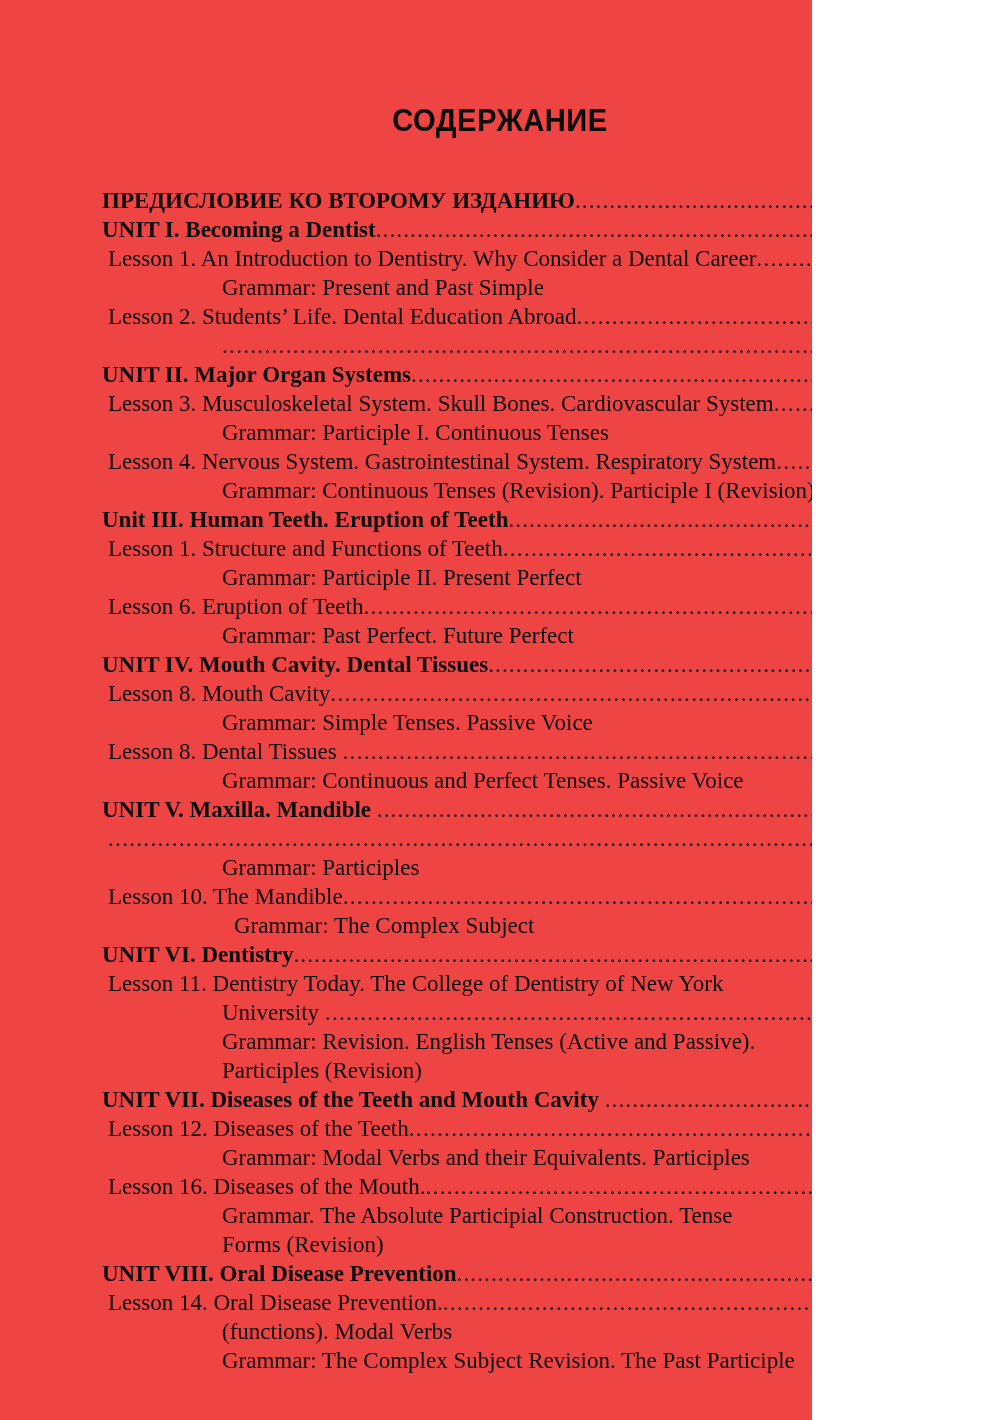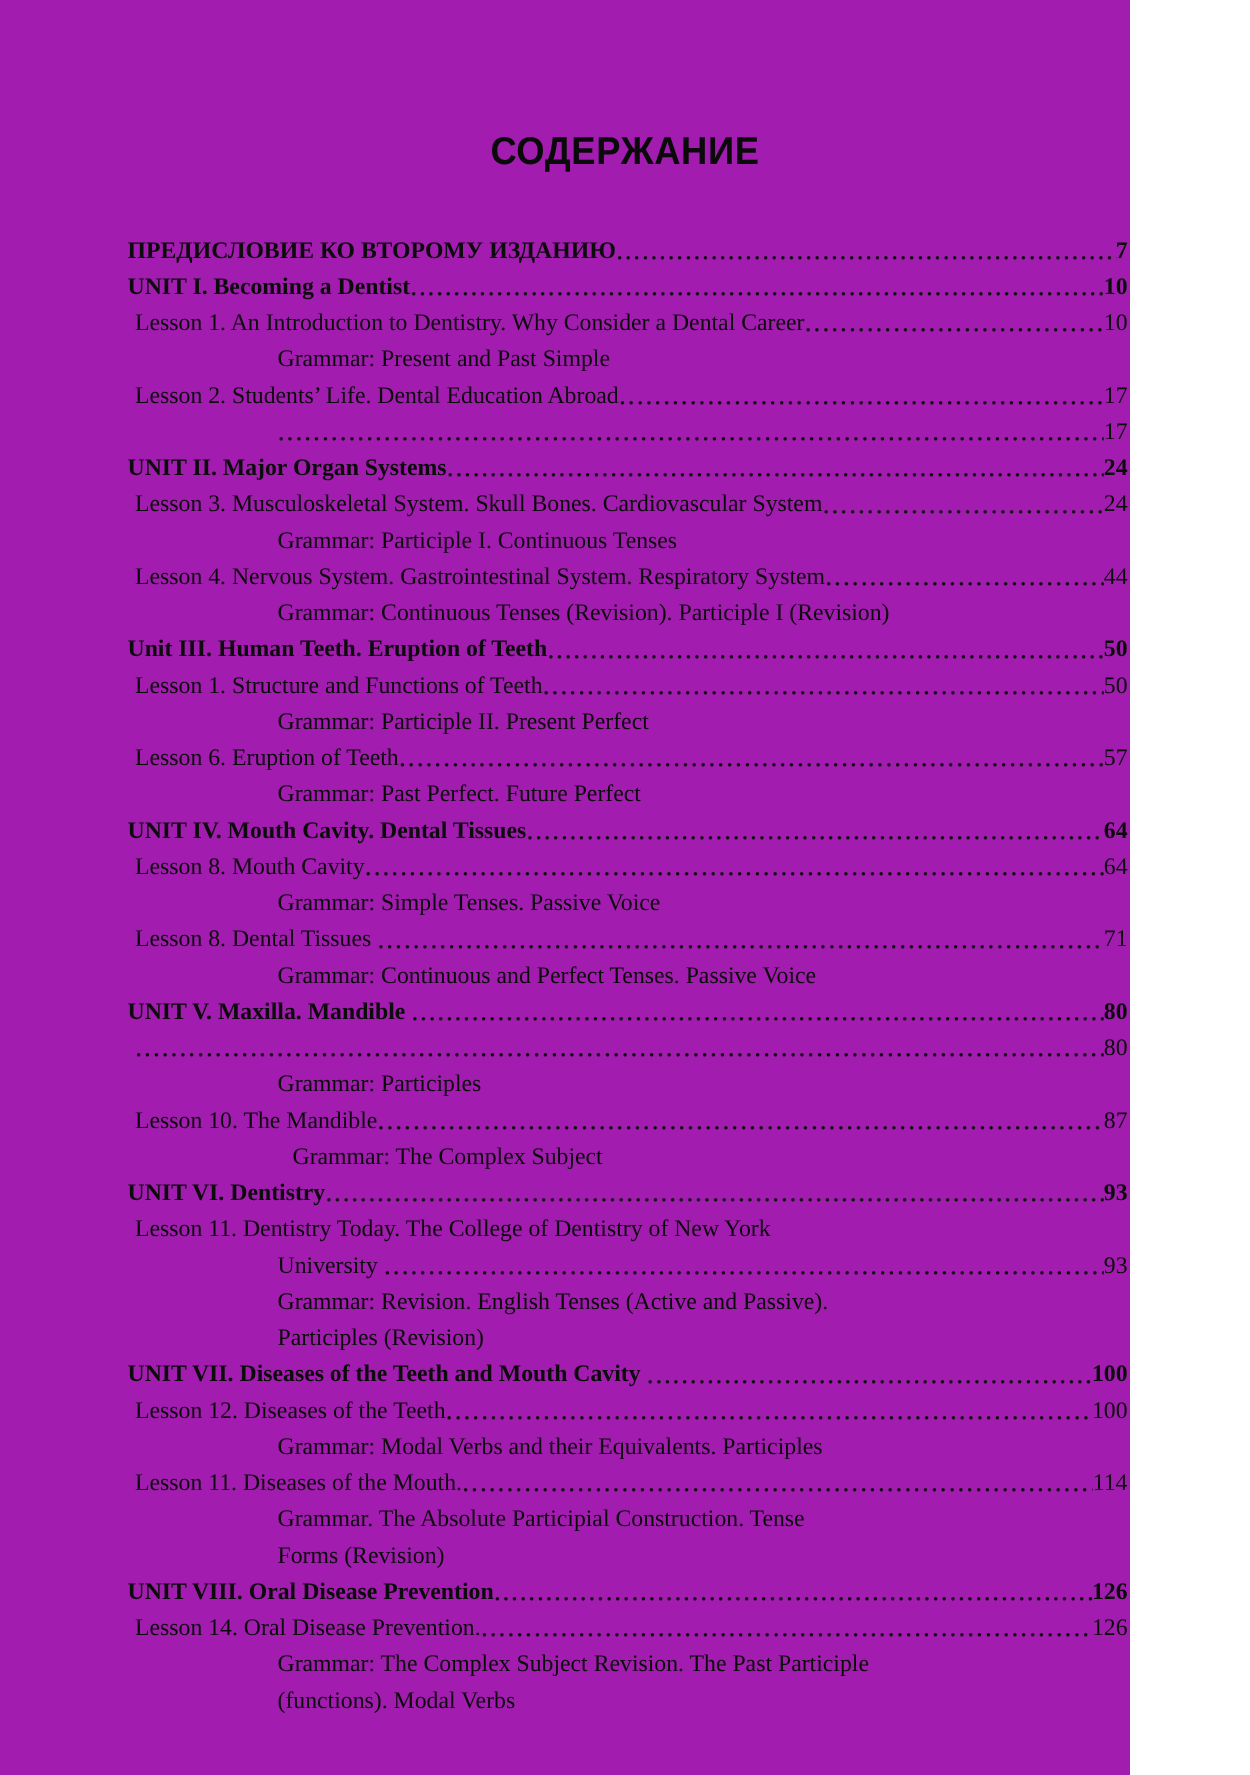--- a/index.html
+++ b/index.html
@@ -4,23 +4,23 @@
 <title>СОДЕРЖАНИЕ</title>
 <style>
   html, body {
     margin: 0;
     padding: 0;
     background: #ffffff;
   }
 
   .page {
     position: relative;
-    width: 904px;
+    width: 812px;
     height: 1420px;
-    background: #a21caf;
+    background: #ef4444;
     overflow: hidden;
     font-family: "Liberation Serif", "DejaVu Serif", serif;
     color: #0c0c0c;
     -webkit-font-smoothing: antialiased;
   }
 
   
   .toc-title {
     position: absolute;
     top: 103px;
@@ -42,21 +42,21 @@
     top: 186px;
     left: 102px;
     width: 800px;
   }
 
   .row {
     display: flex;
     align-items: flex-end;
     height: 29px;
     line-height: 29px;
-    font-size: 19px;
+    font-size: 23px;
     white-space: pre;
   }
 
   .row .label {
     flex: 0 0 auto;
     white-space: pre;
   }
 
   .row .leader {
     flex: 1 1 auto;
@@ -148,22 +148,22 @@
       <div class="row lvl-lesson"><span class="label">Lesson 10. The Mandible</span><span class="leader"></span><span class="pageno">87</span></div>
       <div class="row lvl-grammar-deep no-leader"><span class="label">Grammar: The Complex Subject</span></div>
       <div class="row lvl-unit"><span class="label">UNIT VI. Dentistry</span><span class="leader"></span><span class="pageno">93</span></div>
       <div class="row lvl-lesson no-leader"><span class="label">Lesson 11. Dentistry Today. The College of Dentistry of New York</span></div>
       <div class="row lvl-cont"><span class="label">University </span><span class="leader"></span><span class="pageno">93</span></div>
       <div class="row lvl-grammar no-leader"><span class="label">Grammar: Revision. English Tenses (Active and Passive).</span></div>
       <div class="row lvl-grammar no-leader"><span class="label">Participles (Revision)</span></div>
       <div class="row lvl-unit"><span class="label">UNIT VII. Diseases of the Teeth and Mouth Cavity </span><span class="leader"></span><span class="pageno">100</span></div>
       <div class="row lvl-lesson"><span class="label">Lesson 12. Diseases of the Teeth</span><span class="leader"></span><span class="pageno">100</span></div>
       <div class="row lvl-grammar no-leader"><span class="label">Grammar: Modal Verbs and their Equivalents. Participles</span></div>
-      <div class="row lvl-lesson"><span class="label">Lesson 11. Diseases of the Mouth.</span><span class="leader"></span><span class="pageno">114</span></div>
+      <div class="row lvl-lesson"><span class="label">Lesson 16. Diseases of the Mouth.</span><span class="leader"></span><span class="pageno">114</span></div>
       <div class="row lvl-grammar no-leader"><span class="label">Grammar. The Absolute Participial Construction. Tense</span></div>
       <div class="row lvl-grammar no-leader"><span class="label">Forms (Revision)</span></div>
       <div class="row lvl-unit"><span class="label">UNIT VIII. Oral Disease Prevention</span><span class="leader"></span><span class="pageno">126</span></div>
       <div class="row lvl-lesson"><span class="label">Lesson 14. Oral Disease Prevention.</span><span class="leader"></span><span class="pageno">126</span></div>
+      <div class="row lvl-grammar no-leader"><span class="label">(functions). Modal Verbs</span></div>
       <div class="row lvl-grammar no-leader"><span class="label">Grammar: The Complex Subject Revision. The Past Participle</span></div>
-      <div class="row lvl-grammar no-leader"><span class="label">(functions). Modal Verbs</span></div>
     </div>
 
 </div>
 
 </body></html>

